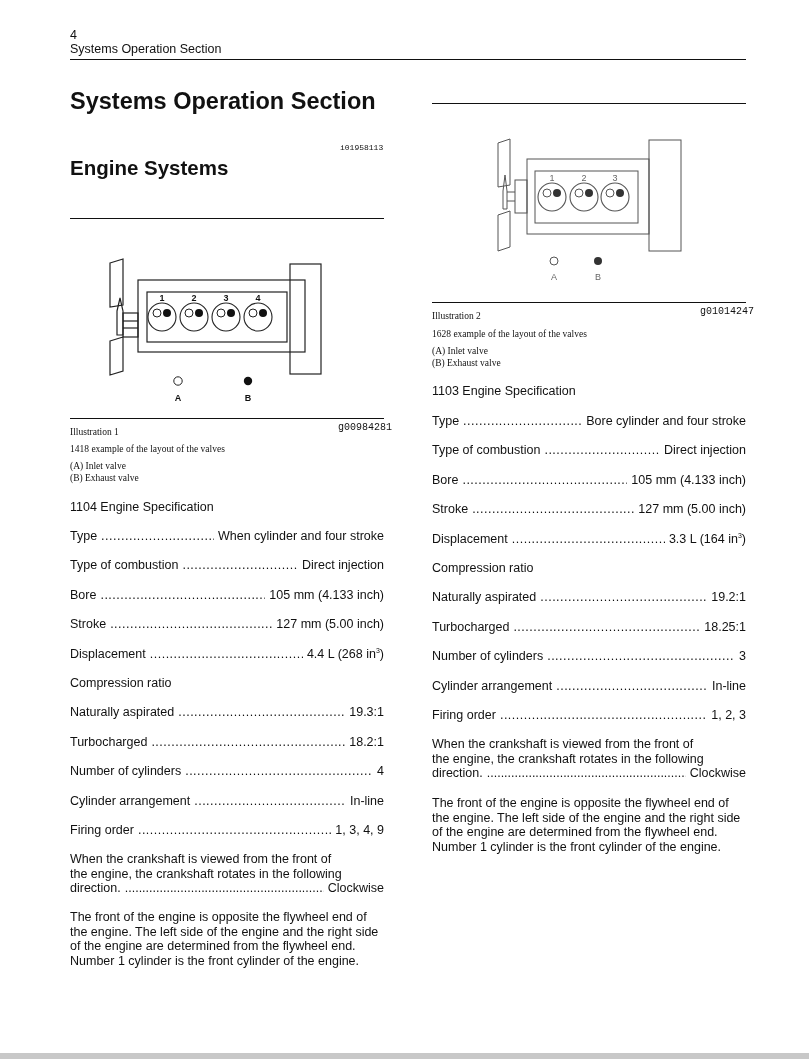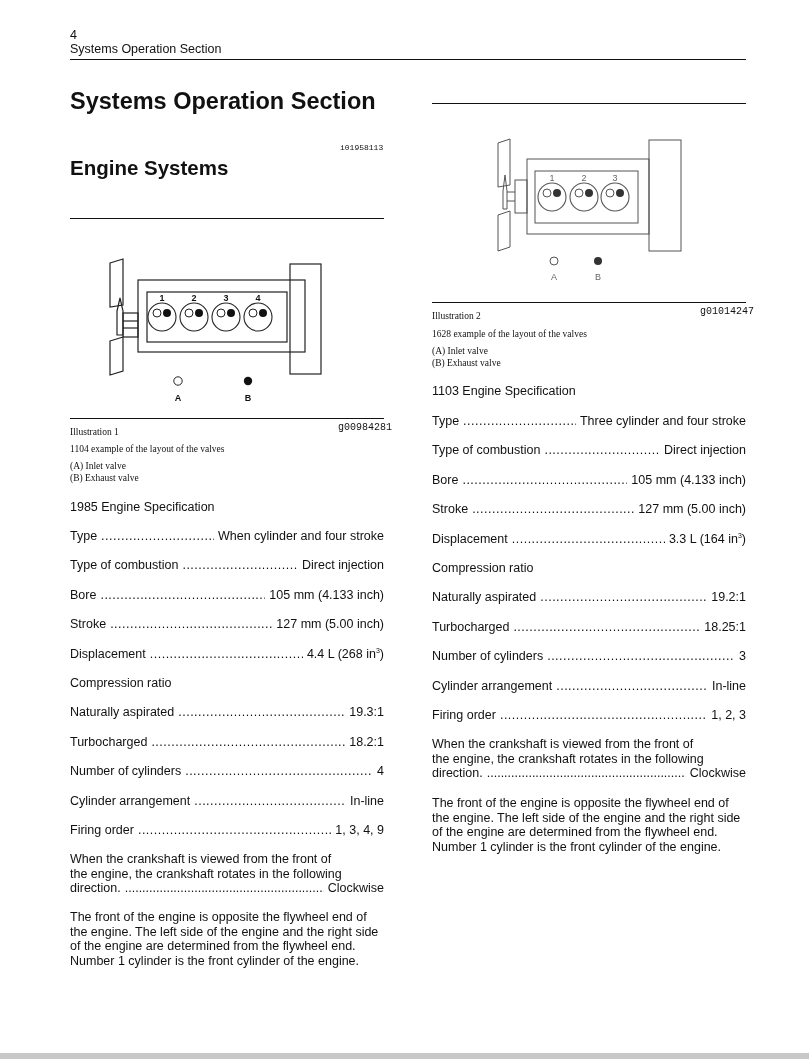--- a/index.html
+++ b/index.html
@@ -77,25 +77,25 @@
   <text x="148" y="146" font-size="9" font-weight="bold" text-anchor="middle" fill="#111">B</text>
   <text x="62" y="46" font-size="9" font-weight="bold" text-anchor="middle" fill="#111">1</text>
   <text x="94" y="46" font-size="9" font-weight="bold" text-anchor="middle" fill="#111">2</text>
   <text x="126" y="46" font-size="9" font-weight="bold" text-anchor="middle" fill="#111">3</text>
   <text x="158" y="46" font-size="9" font-weight="bold" text-anchor="middle" fill="#111">4</text>
 </svg>
 
 <div class="abs rule" style="left:70px; top:418px; width:314px;"></div>
 <div class="abs caption" style="left:70px; top:426px;">Illustration 1</div>
 <div class="abs ref-id" style="left:338px; top:423px; font-size:10px;text-align:center;">g00984281</div>
-<div class="abs caption" style="left:70px; top:443px;">1104 example of the layout of the valves</div>
+<div class="abs caption" style="left:70px; top:443px;">1418 example of the layout of the valves</div>
 <div class="abs caption" style="left:70px; top:460px;">(A) Inlet valve</div>
 <div class="abs caption" style="left:70px; top:472px;">(B) Exhaust valve</div>
 
-<div class="abs spec-title" style="left:70px; top:500px;">1985 Engine Specification</div>
+<div class="abs spec-title" style="left:70px; top:500px;">1104 Engine Specification</div>
 <div id="spec1104">
     <div class="spec-row" style="left: 70px; top: 529px;">
       <span class="lbl">Type</span>
       <span class="dots"></span>
       <span class="val"><span>When cylinder and four stroke</span></span>
     </div>
     <div class="spec-row" style="left: 70px; top: 558.4px;">
       <span class="lbl">Type of combustion</span>
       <span class="dots"></span>
       <span class="val"><span>Direct injection</span></span>
@@ -195,21 +195,21 @@
 <div class="abs ref-id" style="left:700px; top:307px; font-size:10px;">g01014247</div>
 <div class="abs caption" style="left:432px; top:328px;">1628 example of the layout of the valves</div>
 <div class="abs caption" style="left:432px; top:345px;">(A) Inlet valve</div>
 <div class="abs caption" style="left:432px; top:357px;">(B) Exhaust valve</div>
 
 <div class="abs spec-title" style="left:432px; top:384px;">1103 Engine Specification</div>
 <div id="spec1103">
     <div class="spec-row" style="left: 432px; top: 414px;">
       <span class="lbl">Type</span>
       <span class="dots"></span>
-      <span class="val"><span>Three cylinder and four stroke</span></span>
+      <span class="val"><span>Bore cylinder and four stroke</span></span>
     </div>
     <div class="spec-row" style="left: 432px; top: 443.4px;">
       <span class="lbl">Type of combustion</span>
       <span class="dots"></span>
       <span class="val"><span>Direct injection</span></span>
     </div>
     <div class="spec-row" style="left: 432px; top: 472.8px;">
       <span class="lbl">Bore</span>
       <span class="dots"></span>
       <span class="val"><span>105 mm (4.133 inch)</span></span>

